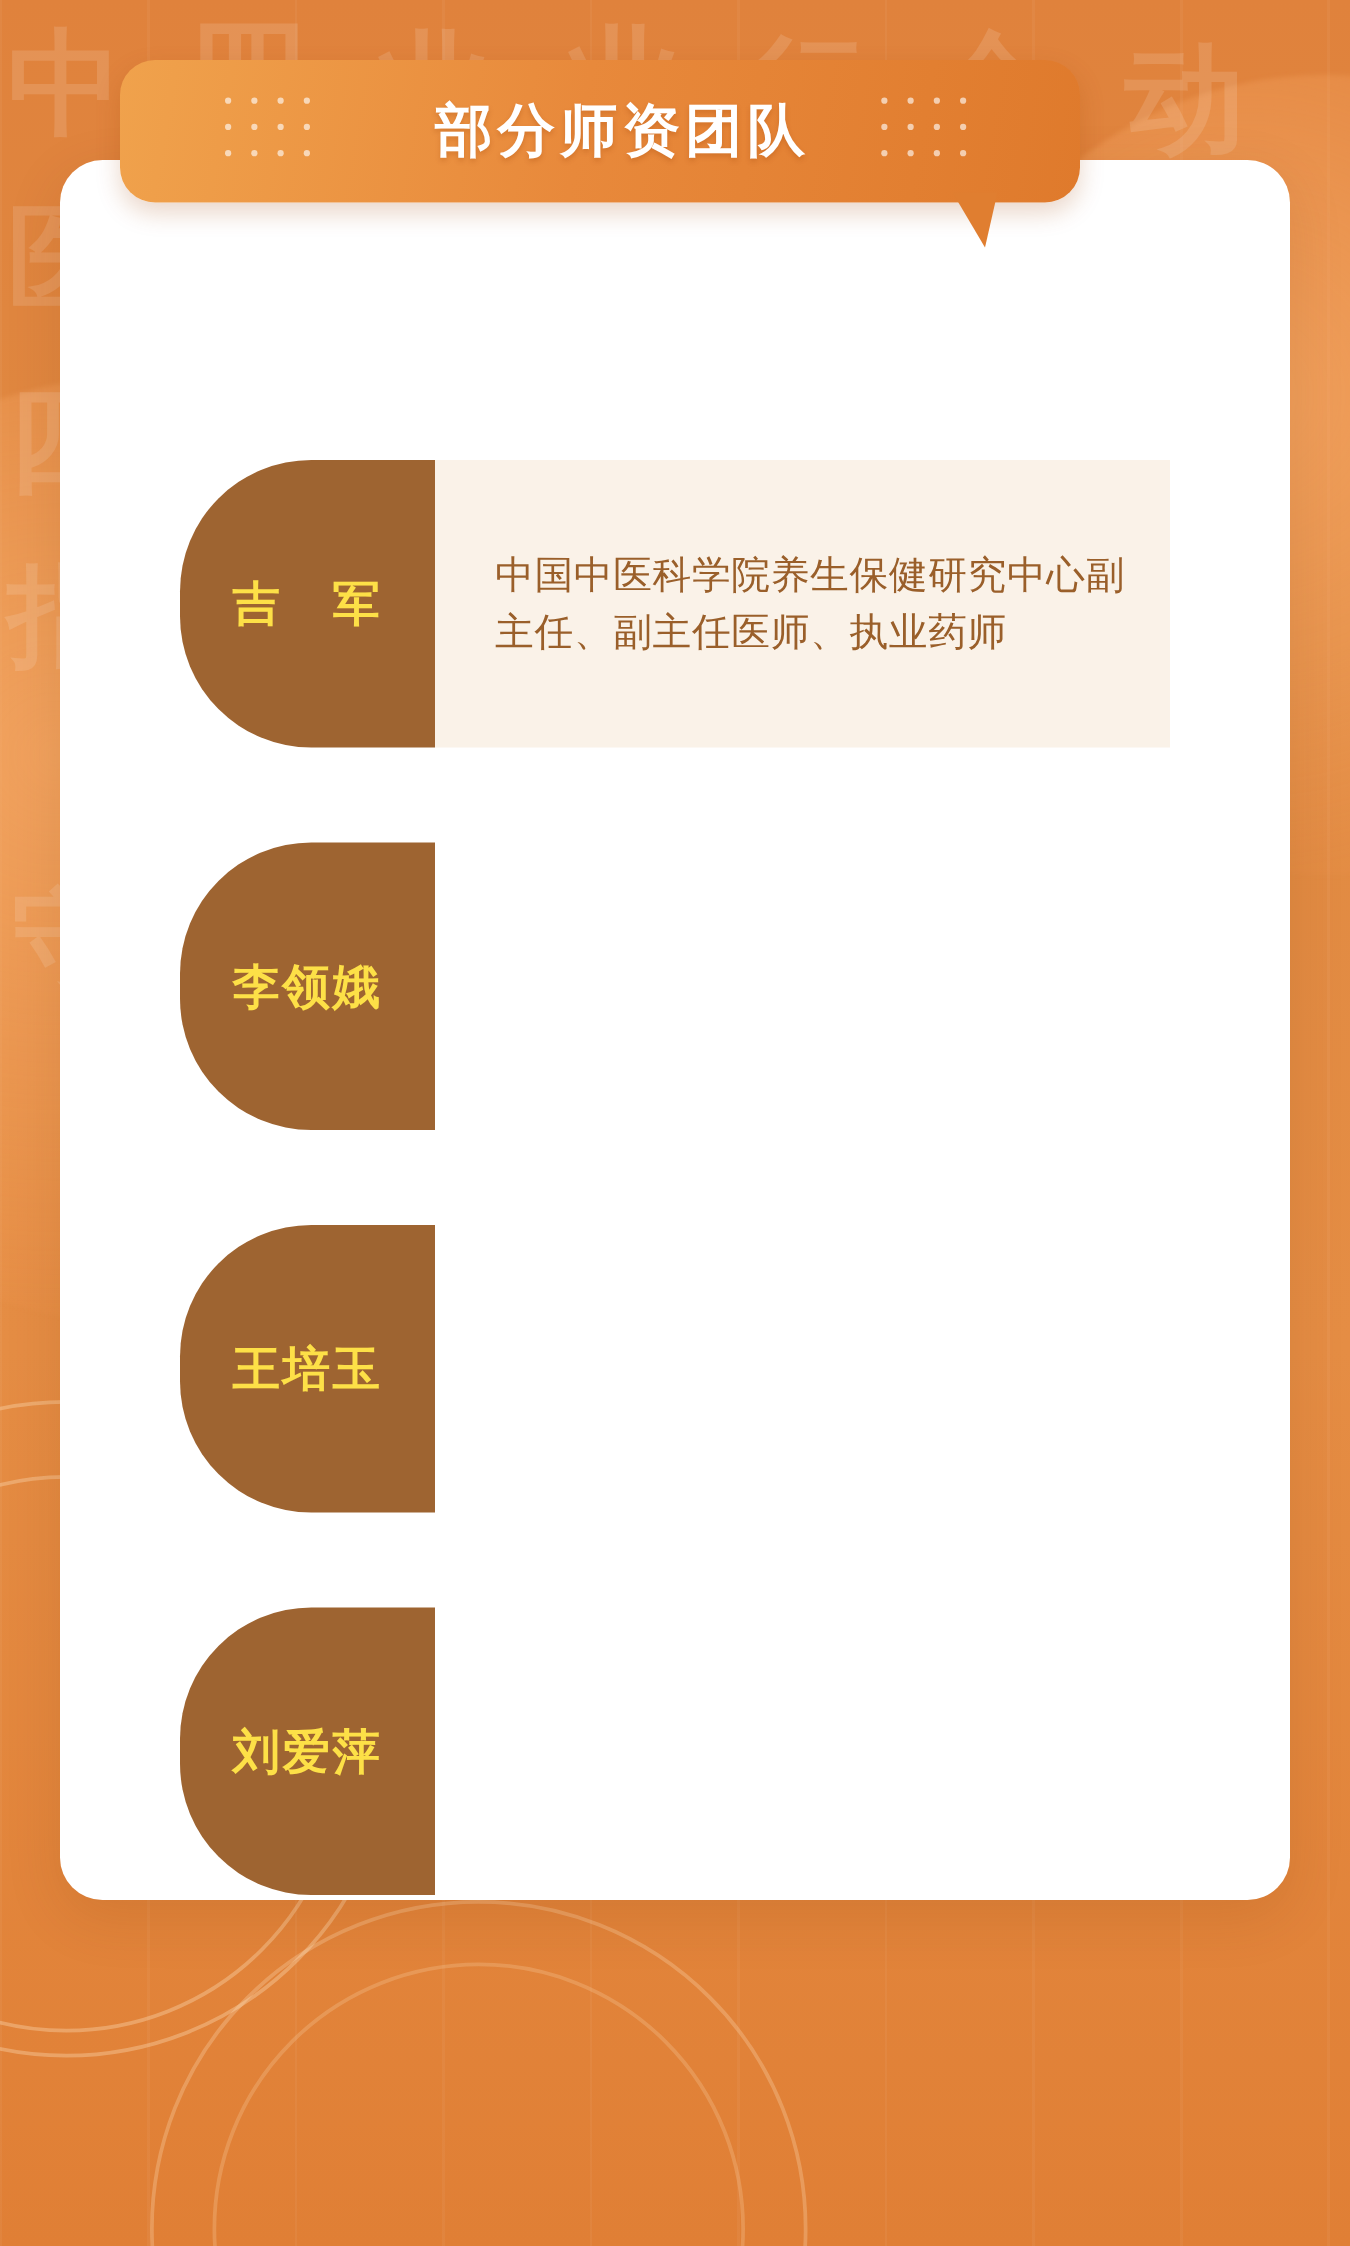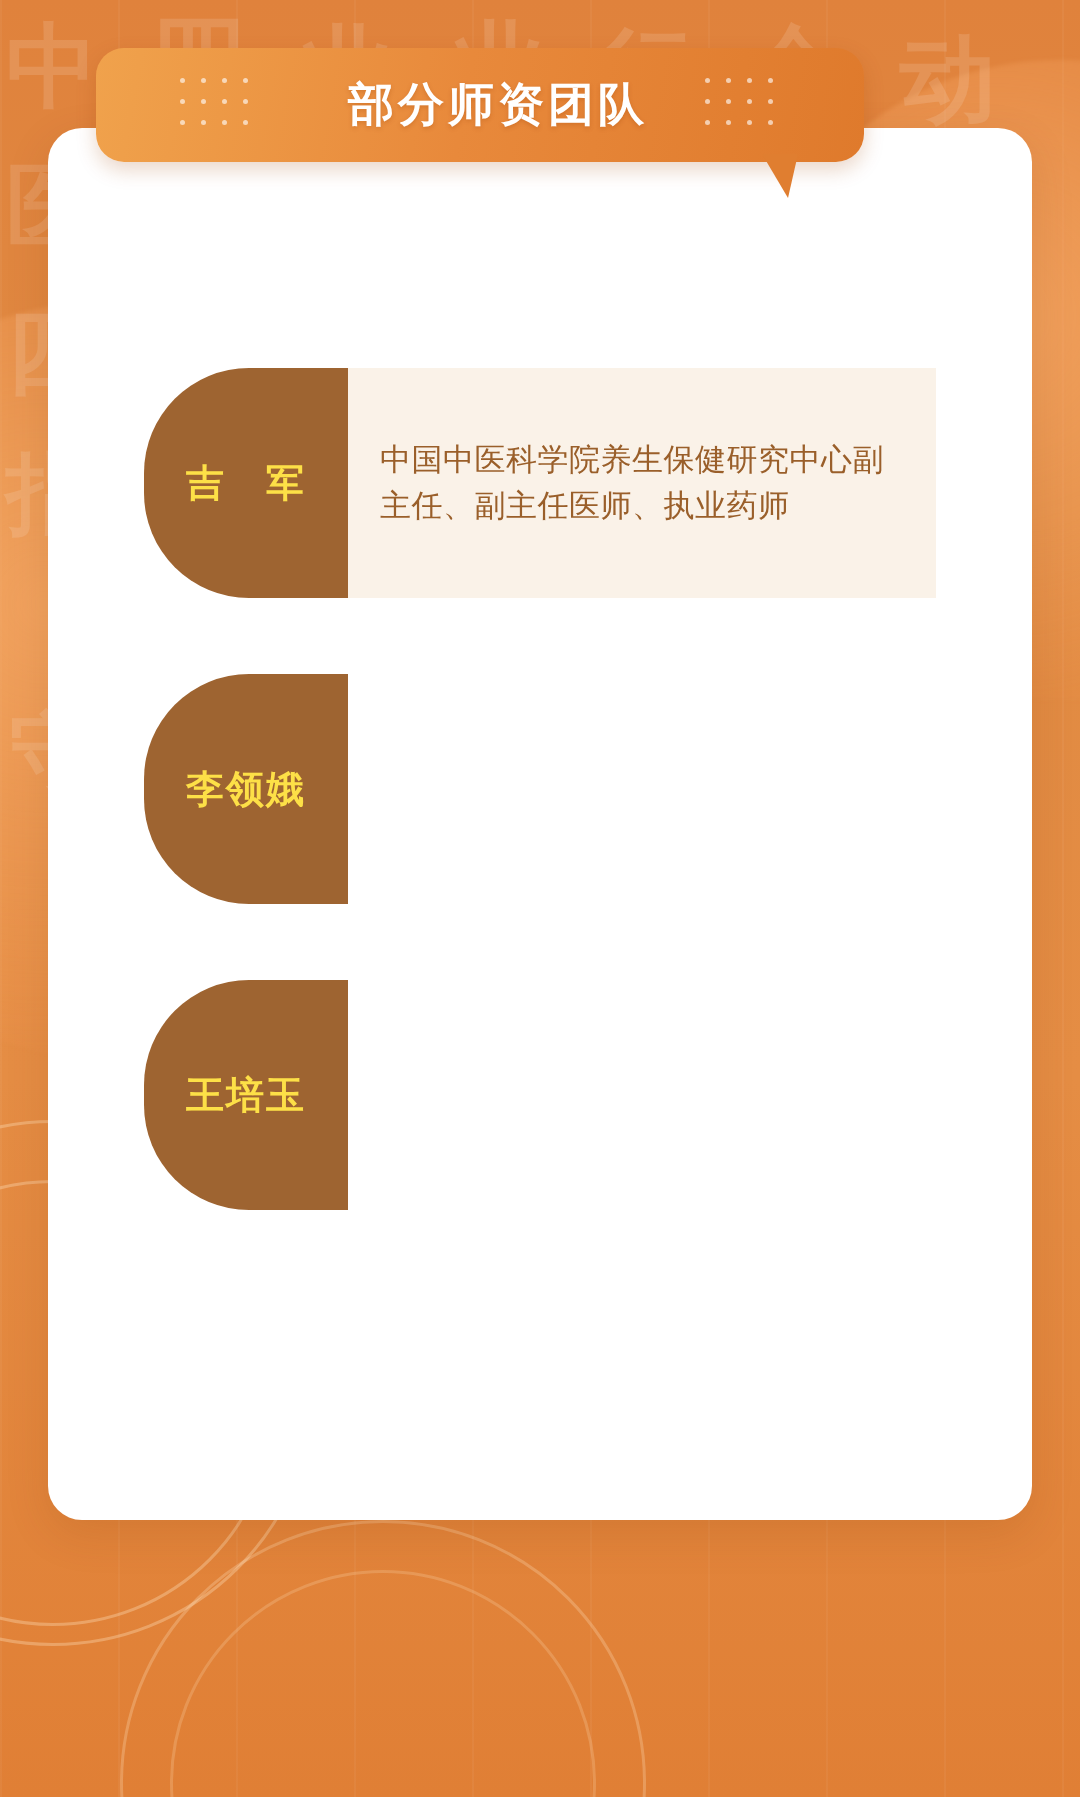--- a/index.html
+++ b/index.html
@@ -162,21 +162,21 @@
     font-size: 38px;
     font-weight: 700;
     letter-spacing: 2px;
     white-space: pre;
   }
   .desc-box {
     flex: 1 1 auto;
     background: #faf2e8;
     display: flex;
     align-items: center;
-    padding: 0 34px 0 32px;
+    padding: 0 34px 0 48px;
     box-sizing: border-box;
   }
   .desc-text {
     color: #9a5f2a;
     font-size: 31px;
     line-height: 1.5;
     letter-spacing: 0.5px;
     font-weight: 400;
   }
 </style>
@@ -228,20 +228,23 @@
           <div class="name-box">
             <div class="name-text">李领娥</div>
           </div>
         </div>
         <div class="row">
           <div class="name-box">
             <div class="name-text">王培玉</div>
           </div>
         </div>
         <div class="row">
+          <div class="name-box">
+            <div class="name-text">刘爱萍</div>
+          </div>
         </div>
       </div>
   </div>
 
   <div class="banner-wrap">
     <div class="banner">
       <div class="dots left">
         <i></i>
           <i></i>
           <i></i>

